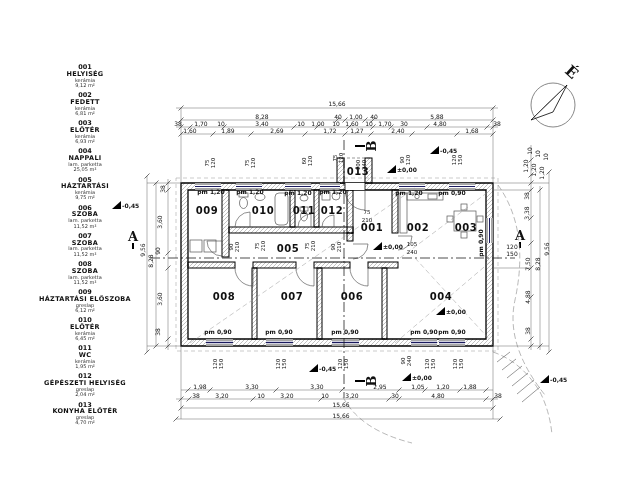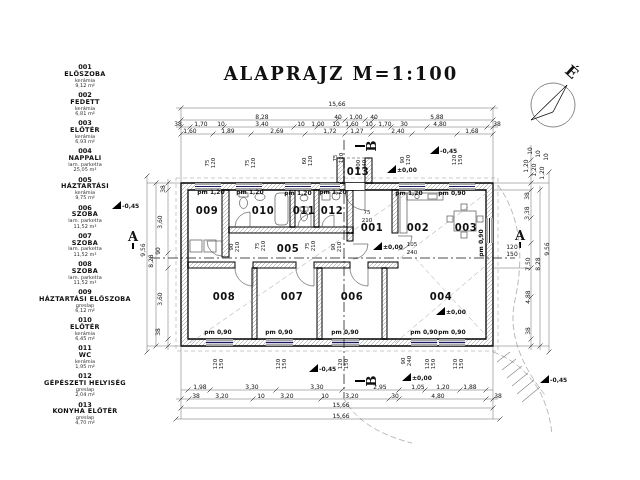--- a/index.html
+++ b/index.html
@@ -25,26 +25,25 @@
   .sec{font-family:"DejaVu Serif",serif;font-size:13px;font-weight:bold;}
   .lvl-wrap{position:absolute;transform:translate(0,-50%);display:flex;align-items:center;gap:1px;}
   #north-label{position:absolute;left:566px;top:63px;font-family:"DejaVu Serif",serif;
                font-weight:bold;font-size:15px;transform:rotate(42deg);}
 </style>
 </head>
 <body>
 
 <div id="canvas">
 
-  <div id="title">ALAPRAJZ M=1:100</div>
 
   <div id="legend">
       <div class="legend-item">
         <div class="leg-num">001</div>
-        <div class="leg-name">ELŐSZOBA</div>
+        <div class="leg-name">HELYISÉG</div>
         <div class="leg-mat">kerámia</div>
         <div class="leg-area">9,12 m²</div>
       </div>
       <div class="legend-item">
         <div class="leg-num">002</div>
         <div class="leg-name">FEDETT</div>
         <div class="leg-mat">kerámia</div>
         <div class="leg-area">6,81 m²</div>
       </div>
       <div class="legend-item">

